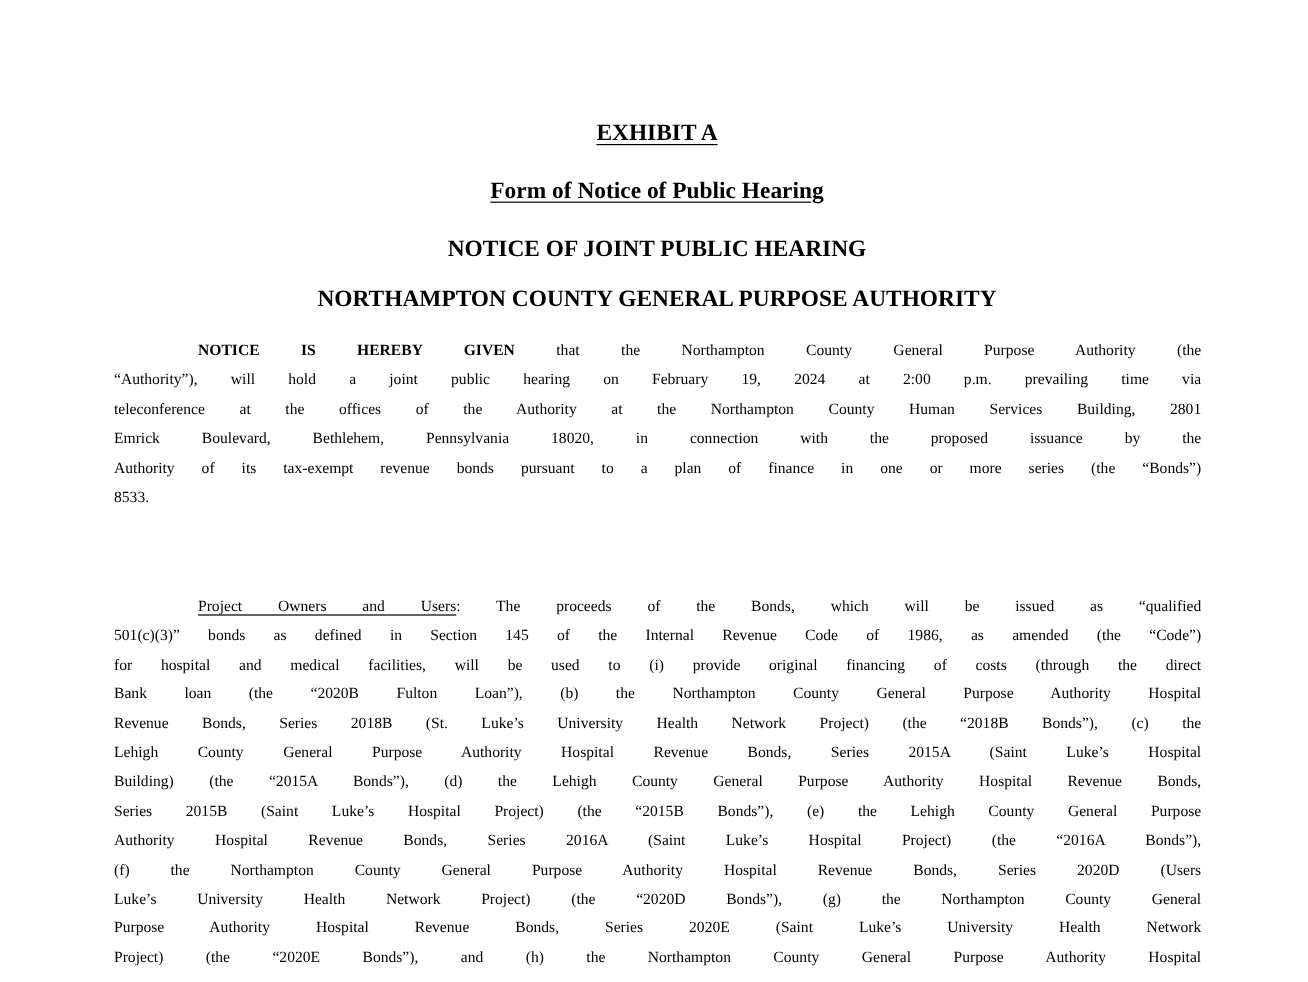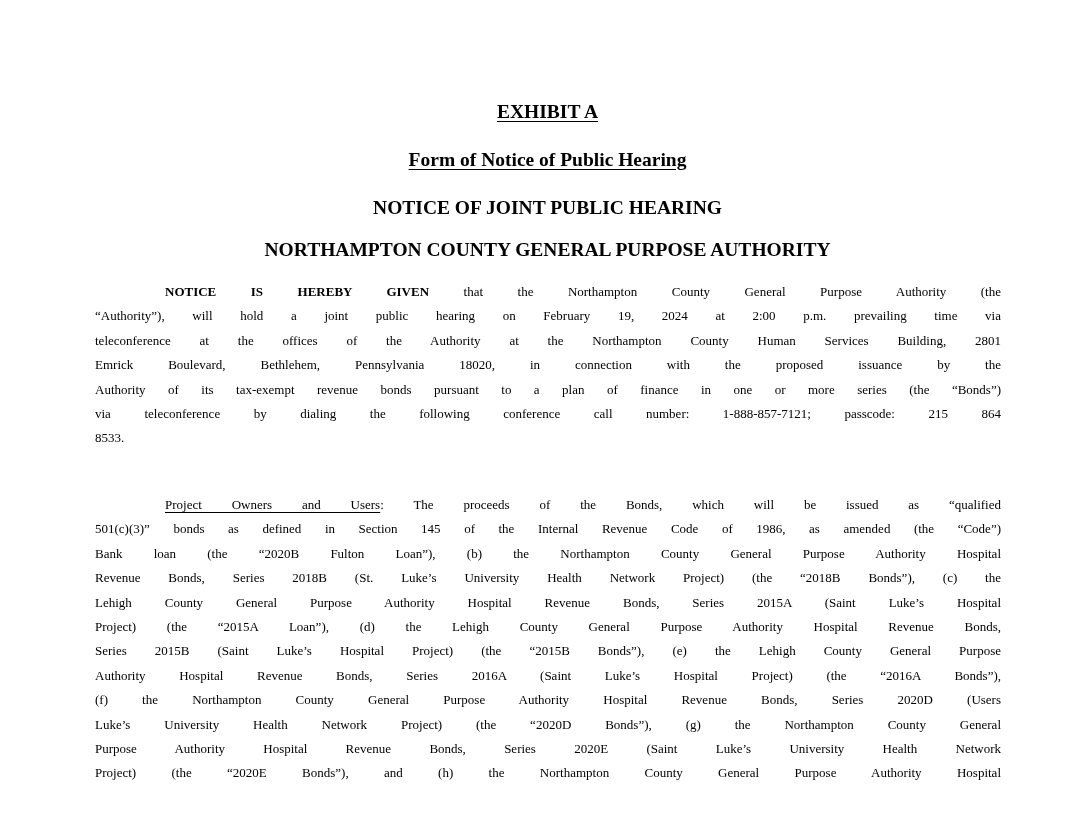--- a/index.html
+++ b/index.html
@@ -73,31 +73,31 @@
   <div class="heading u h2">Form of Notice of Public Hearing</div>
   <div class="heading h3">NOTICE OF JOINT PUBLIC HEARING</div>
   <div class="heading h4">NORTHAMPTON COUNTY GENERAL PURPOSE AUTHORITY</div>
 
   <div class="para p1">
     <span class="line"><span class="indent"></span><span class="bold">NOTICE IS HEREBY GIVEN</span><span> that the Northampton County General Purpose Authority (the</span></span>
     <span class="line">“Authority”), will hold a joint public hearing on February 19, 2024 at 2:00 p.m. prevailing time via</span>
     <span class="line">teleconference at the offices of the Authority at the Northampton County Human Services Building, 2801</span>
     <span class="line">Emrick Boulevard, Bethlehem, Pennsylvania 18020, in connection with the proposed issuance by the</span>
     <span class="line">Authority of its tax-exempt revenue bonds pursuant to a plan of finance in one or more series (the “Bonds”)</span>
-    <span class="line">via teleconference by dialing the following conference call number: 1-888-857-7121; passcode: 215 864</span>
     <span class="line last">8533.</span>
   </div>
 
   <div class="para p2">
     <span class="line"><span class="indent"></span><span class="underline">Project Owners and Users</span><span>:  The proceeds of the Bonds, which will be issued as “qualified</span></span>
     <span class="line">501(c)(3)” bonds as defined in Section 145 of the Internal Revenue Code of 1986, as amended (the “Code”)</span>
+    <span class="line">for hospital and medical facilities, will be used to (i) provide original financing of costs (through the direct</span>
     <span class="line">Bank loan (the “2020B Fulton Loan”), (b) the Northampton County General Purpose Authority Hospital</span>
     <span class="line">Revenue Bonds, Series 2018B (St. Luke’s University Health Network Project) (the “2018B Bonds”), (c) the</span>
     <span class="line">Lehigh County General Purpose Authority Hospital Revenue Bonds, Series 2015A (Saint Luke’s Hospital</span>
-    <span class="line">Project) (the “2015A Loan”), (d) the Lehigh County General Purpose Authority Hospital Revenue Bonds,</span>
+    <span class="line">Building) (the “2015A Bonds”), (d) the Lehigh County General Purpose Authority Hospital Revenue Bonds,</span>
     <span class="line">Series 2015B (Saint Luke’s Hospital Project) (the “2015B Bonds”), (e) the Lehigh County General Purpose</span>
     <span class="line">Authority Hospital Revenue Bonds, Series 2016A (Saint Luke’s Hospital Project) (the “2016A Bonds”),</span>
     <span class="line">(f) the Northampton County General Purpose Authority Hospital Revenue Bonds, Series 2020D (Users</span>
     <span class="line">Luke’s University Health Network Project) (the “2020D Bonds”), (g) the Northampton County General</span>
     <span class="line">Purpose Authority Hospital Revenue Bonds, Series 2020E (Saint Luke’s University Health Network</span>
     <span class="line">Project) (the “2020E Bonds”), and (h) the Northampton County General Purpose Authority Hospital</span>
   </div>
 
 </div>
 

